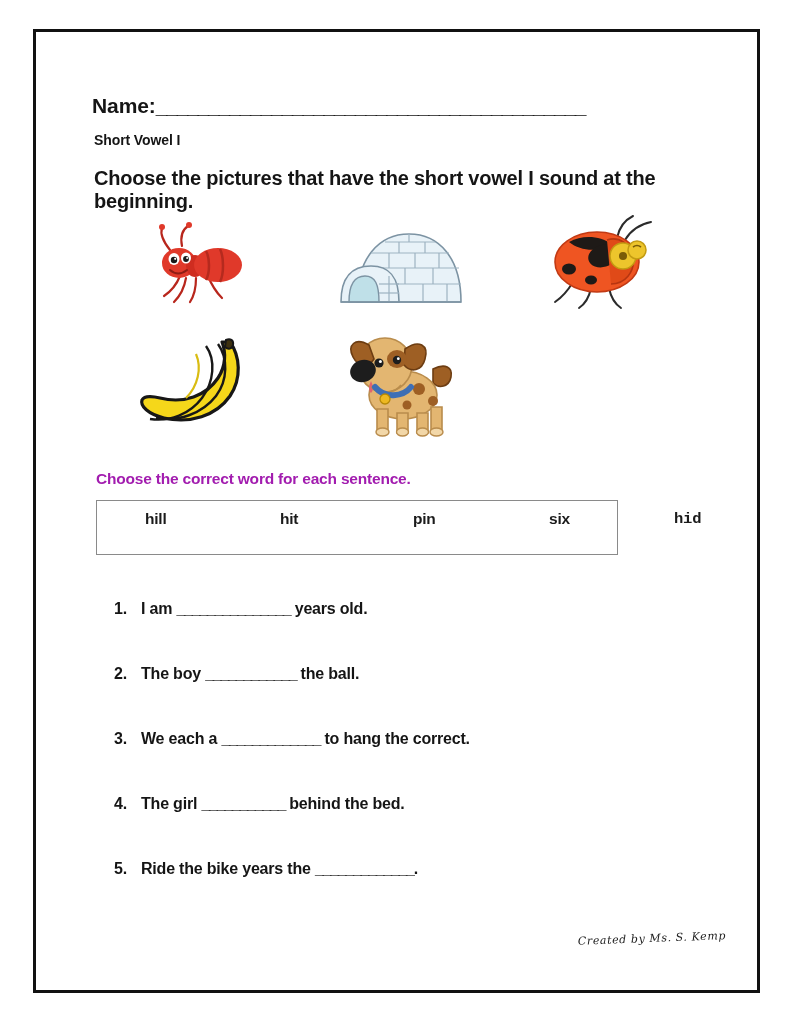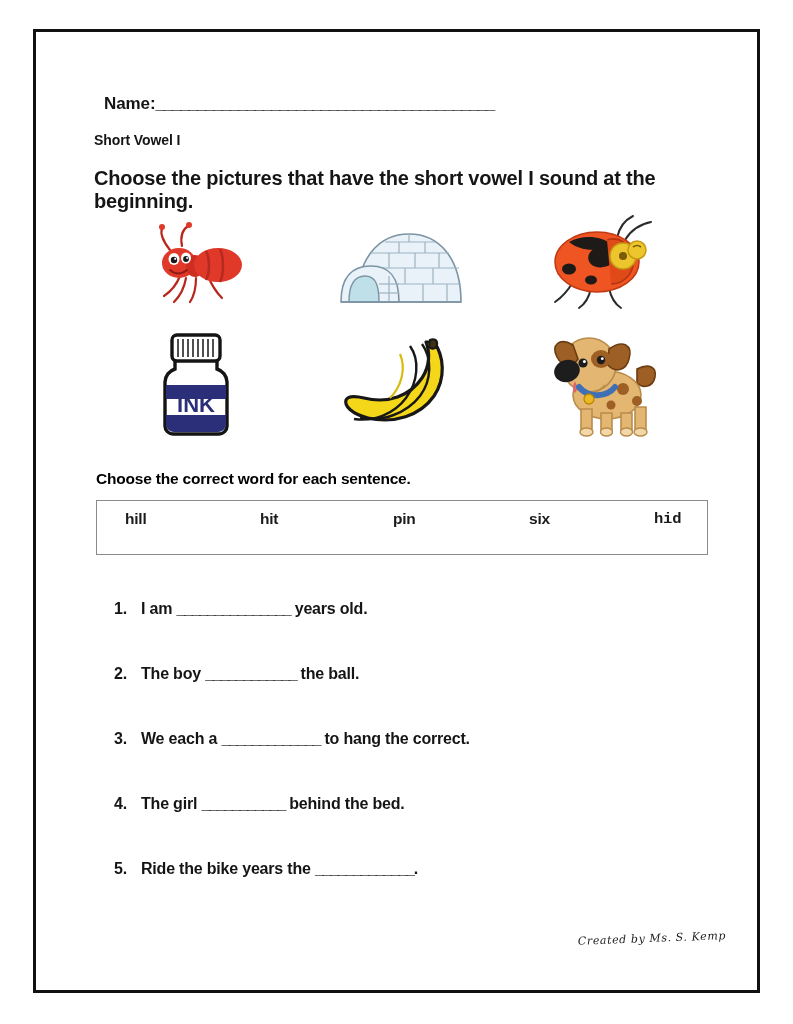--- a/index.html
+++ b/index.html
@@ -31,23 +31,23 @@
     left: 0;
     top: 0;
     right: 0;
     bottom: 0;
     padding: 0;
   }
 
   
   .name-row {
     position: absolute;
-    left: 68px;
+    left: 56px;
     top: 62px;
-    font-size: 17px;
+    font-size: 21px;
     font-weight: bold;
     color: #151515;
     letter-spacing: -0.1px;
     white-space: nowrap;
   }
   .name-label { }
   .name-line {
     letter-spacing: -1.2px;
     font-weight: bold;
   }
@@ -94,34 +94,35 @@
   }
   .pic-cell svg { display: block; }
 
   
   .instruction-2 {
     position: absolute;
     left: 60px;
     top: 438px;
     font-size: 15.5px;
     font-weight: bold;
-    color: #000000;
+    color: #a21caf;
     letter-spacing: -0.2px;
   }
 
   
   .word-bank {
     position: absolute;
     left: 60px;
     top: 468px;
-    width: 612px;
+    width: 522px;
     height: 55px;
     border: 1.5px solid #8a8a8a;
     box-sizing: border-box;
     background: #ffffff;
+    padding-left: 20px;
   }
   .word-bank-inner {
     display: flex;
     padding: 9px 28px 0 28px;
     box-sizing: border-box;
     width: 100%;
   }
   .word {
     font-size: 15.5px;
     font-weight: bold;
@@ -271,39 +272,20 @@
             <circle cx="76" cy="42" r="13" fill="#edc52c" stroke="#c39b12" stroke-width="1.5"></circle>
             <circle cx="90" cy="36" r="9" fill="#edc52c" stroke="#c39b12" stroke-width="1.5"></circle>
             <circle cx="76" cy="42" r="4" fill="#7a5c08"></circle>
             <path d="M86 33 Q90 30 94 33" stroke="#7a5c08" stroke-width="1.6" fill="none"></path>
           </svg>
         </div>
       </div>
 
       <div class="pic-row">
 
-        <div class="pic-cell">
-          <svg width="86" height="110" viewBox="0 0 86 110">
-            <path d="M22 30 h42 v10 a14 14 0 0 1 10 13 v44 a8 8 0 0 1 -8 8 h-46 a8 8 0 0 1 -8 -8 v-44 a14 14 0 0 1 10 -13 z" fill="#ffffff" stroke="#141414" stroke-width="3.4"></path>
-            <rect x="19" y="6" width="48" height="26" rx="5" fill="#ffffff" stroke="#141414" stroke-width="3.4"></rect>
-            <g stroke="#141414" stroke-width="1.5">
-              <path d="M25 10 V28"></path>
-                <path d="M30 10 V28"></path>
-                <path d="M35 10 V28"></path>
-              <path d="M40 10 V28"></path>
-                <path d="M45 10 V28"></path>
-                <path d="M50 10 V28"></path>
-              <path d="M55 10 V28"></path>
-                <path d="M60 10 V28"></path>
-            </g>
-            <path d="M13 56 h60 v14 h-60 z" fill="#2b2f7a"></path>
-            <path d="M13 86 h60 v9 a8 8 0 0 1 -8 8 h-44 a8 8 0 0 1 -8 -8 z" fill="#2b2f7a"></path>
-            <text x="43" y="83" font-family="'Liberation Sans', sans-serif" font-size="22" font-weight="bold" fill="#2b2f7a" text-anchor="middle">INK</text>
-          </svg>
-        </div>
 
         <div class="pic-cell">
           <svg width="125" height="100" viewBox="0 0 125 100">
             <path d="M96 8 C106 22 108 44 96 62 C82 82 56 90 30 84 C14 80 6 72 8 66 C10 62 18 62 26 64 C50 70 72 62 84 44 C92 32 92 18 88 8 Z" fill="#f5d71a" stroke="#171717" stroke-width="3.2" stroke-linejoin="round"></path>
             <path d="M84 10 C94 24 94 46 82 62 C68 80 44 88 22 84" fill="none" stroke="#171717" stroke-width="2.4"></path>
             <path d="M72 12 C82 26 80 48 68 64 C56 80 36 88 16 85" fill="none" stroke="#171717" stroke-width="2.4"></path>
             <path d="M92 6 C96 4 100 6 99 11 C98 15 94 16 91 13 Z" fill="#3e3110" stroke="#171717" stroke-width="2"></path>
             <path d="M62 20 C68 34 64 52 52 64" fill="none" stroke="#d9bc12" stroke-width="2.2"></path>
           </svg>
         </div>

